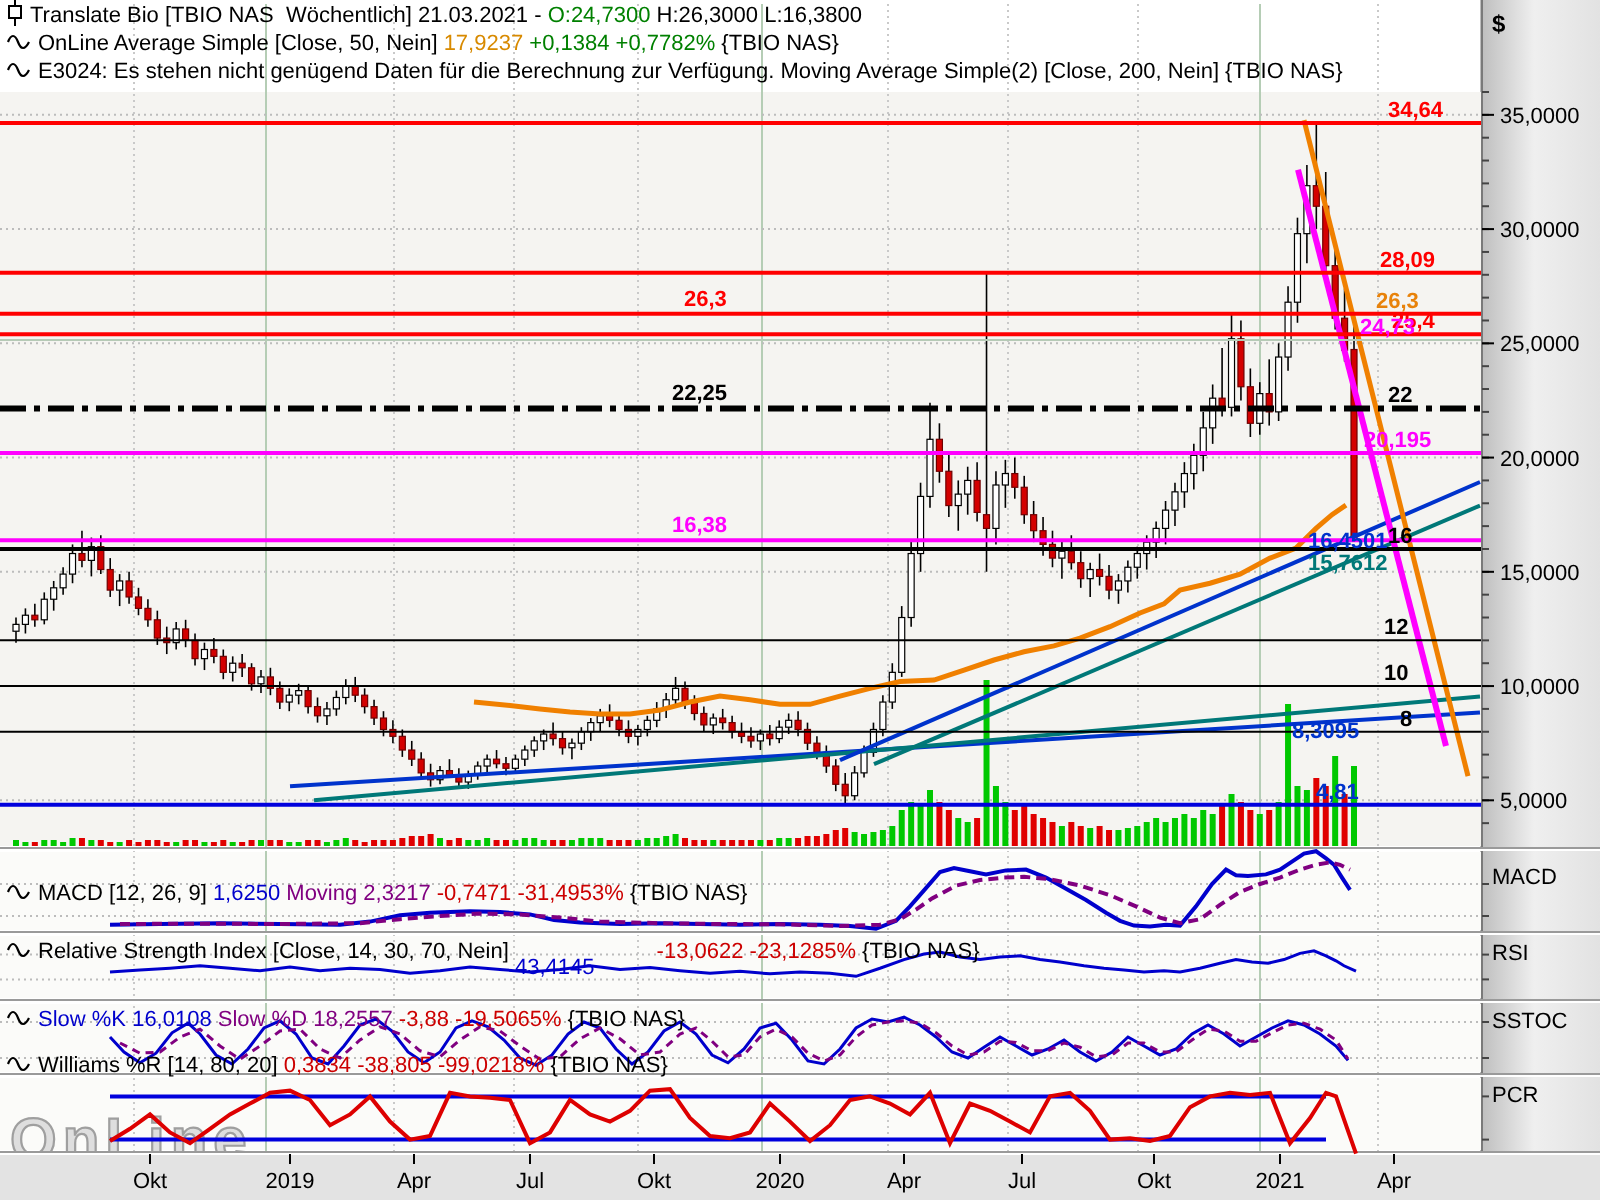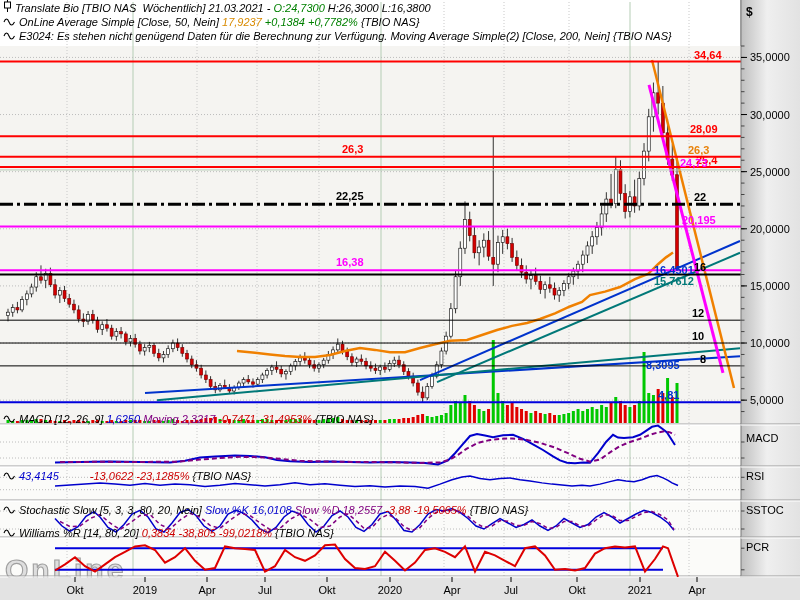--- a/index.html
+++ b/index.html
@@ -1,22 +1,22 @@
 <!DOCTYPE html>
 <html><head>
 <meta charset="utf-8">
 <style>
   html,body{margin:0;padding:0;background:#fff;}
   .app{position:relative;width:800px;height:600px;overflow:hidden;background:#ffffff;
        font-family:"Liberation Sans",sans-serif;font-size:11px;color:#000;}
   .gutter{position:absolute;left:740px;top:0;width:60px;height:600px;z-index:0;
           background:linear-gradient(90deg,#bdbdbd 0%,#efefef 45%,#e2e2e2 100%);}
   svg#chart{position:absolute;left:0;top:0;z-index:1;font-family:"Liberation Sans",sans-serif;}
-  .hdr,.phdr{position:absolute;left:3px;height:14px;display:flex;align-items:flex-end;
-             z-index:2;font-size:11px;line-height:14px;font-style:italic;}
+  .hdr,.phdr{position:absolute;left:3px;height:14px;display:flex;align-items:center;
+             z-index:2;font-size:11px;line-height:14px;}
   .seg{white-space:pre;}
   .icn{margin-right:3px;display:inline-block;}
 </style>
 </head>
 <body>
 
 <div class="app">
   <div class="gutter"></div>
 
   <div class="hdr" style="top:1px">
@@ -643,43 +643,43 @@
       <line x1="511" y1="577" x2="511" y2="582" stroke="#000"></line>
       <text x="511" y="594" font-size="11" fill="#000" text-anchor="middle">Jul</text>
       <line x1="577" y1="577" x2="577" y2="582" stroke="#000"></line>
       <text x="577" y="594" font-size="11" fill="#000" text-anchor="middle">Okt</text>
       <line x1="640" y1="577" x2="640" y2="582" stroke="#000"></line>
       <text x="640" y="594" font-size="11" fill="#000" text-anchor="middle">2021</text>
       <line x1="697" y1="577" x2="697" y2="582" stroke="#000"></line>
       <text x="697" y="594" font-size="11" fill="#000" text-anchor="middle">Apr</text>
     </svg>
 
-  <div class="phdr" style="top:412px">
+  <div class="phdr" style="top:440px">
     <span class="icn"><svg width="13" height="9">
           <path d="M1 5 C2.5 1 4.5 1 6 5 C7.5 9 9.5 9 11.5 5" stroke="#000" stroke-width="1.1" fill="none"></path>
         </svg></span>
     <span class="seg" style="color: rgb(0, 0, 0);">MACD [12, 26, 9] </span>
     <span class="seg" style="color: rgb(0, 0, 204);">1,6250</span>
     <span class="seg" style="color: rgb(128, 0, 128);"> Moving 2,3217</span>
     <span class="seg" style="color: rgb(204, 0, 0);"> -0,7471 -31,4953%</span>
     <span class="seg" style="color: rgb(0, 0, 0);"> {TBIO NAS}</span>
   </div>
   <div class="phdr" style="top:469px">
     <span class="icn"><svg width="13" height="9">
           <path d="M1 5 C2.5 1 4.5 1 6 5 C7.5 9 9.5 9 11.5 5" stroke="#000" stroke-width="1.1" fill="none"></path>
         </svg></span>
+    <span class="seg" style="color: rgb(0, 0, 0);">Relative Strength Index [Close, 14, 30, 70, Nein] </span>
     <span class="seg" style="color: rgb(0, 0, 204); margin-top: 16px;">43,4145</span>
     <span class="seg" style="color: rgb(204, 0, 0); margin-left: 28px;"> -13,0622 -23,1285%</span>
     <span class="seg" style="color: rgb(0, 0, 0);"> {TBIO NAS}</span>
   </div>
   <div class="phdr" style="top:503px">
     <span class="icn"><svg width="13" height="9">
           <path d="M1 5 C2.5 1 4.5 1 6 5 C7.5 9 9.5 9 11.5 5" stroke="#000" stroke-width="1.1" fill="none"></path>
         </svg></span>
-    <span class="seg" style="color: rgb(0, 0, 0);">Stochastic Slow [5, 3, 3, 80, 20, Nein] </span>
     <span class="seg" style="color: rgb(0, 0, 204);">Slow %K 16,0108</span>
     <span class="seg" style="color: rgb(128, 0, 128);"> Slow %D 18,2557</span>
     <span class="seg" style="color: rgb(204, 0, 0);"> -3,88 -19,5065%</span>
     <span class="seg" style="color: rgb(0, 0, 0);"> {TBIO NAS}</span>
   </div>
   <div class="phdr" style="top:526px">
     <span class="icn"><svg width="13" height="9">
           <path d="M1 5 C2.5 1 4.5 1 6 5 C7.5 9 9.5 9 11.5 5" stroke="#000" stroke-width="1.1" fill="none"></path>
         </svg></span>
     <span class="seg" style="color: rgb(0, 0, 0);">Williams %R [14, 80, 20] </span>

